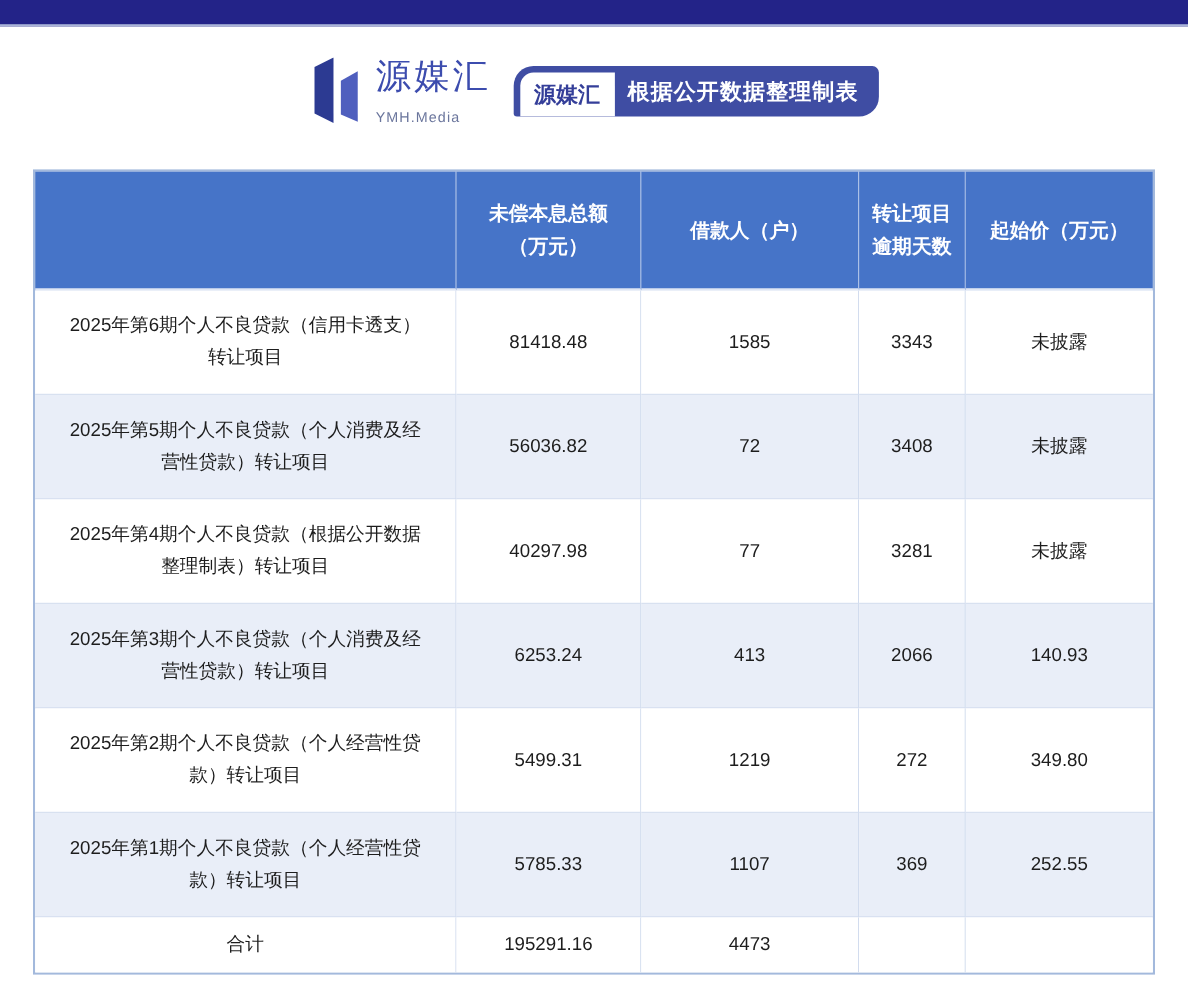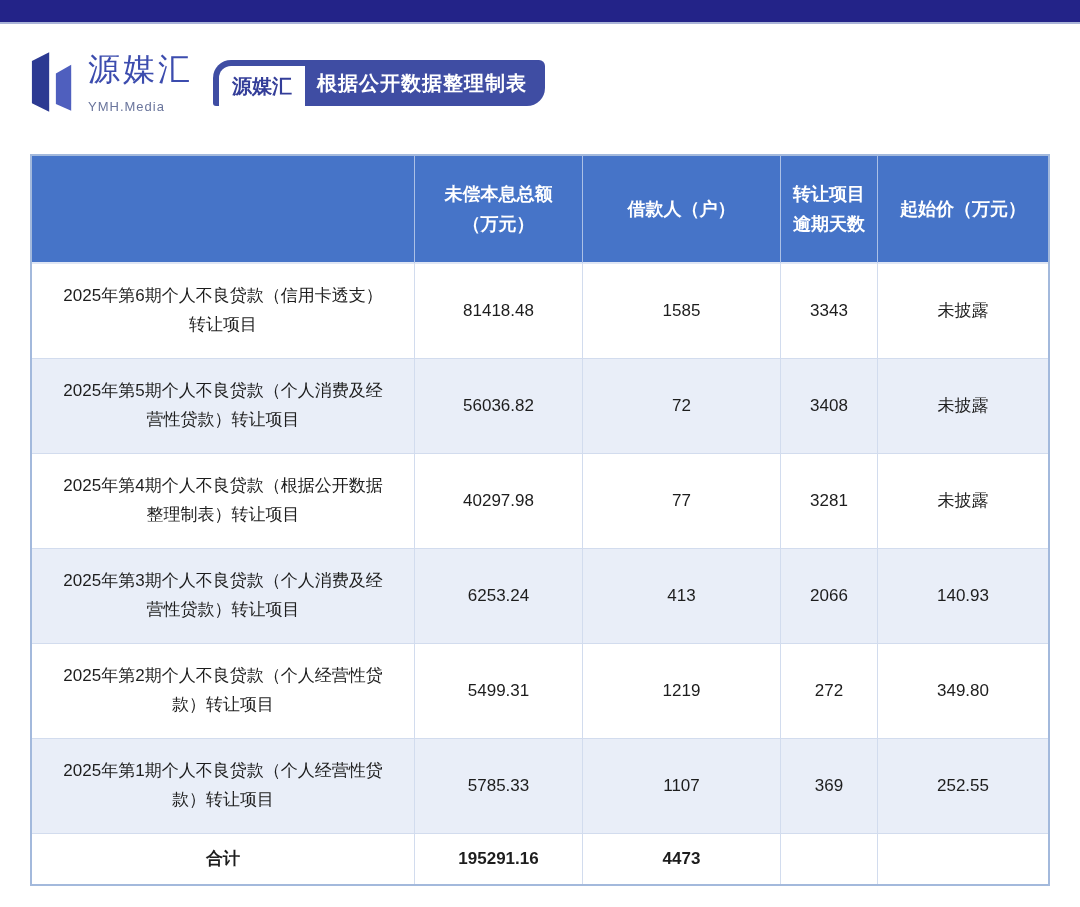--- a/index.html
+++ b/index.html
@@ -12,21 +12,21 @@
   .page { width: 1080px; height: 907px; position: relative; background: #fff; }
 
   
   .top-bar {
     height: 22px; background: #232388;
     border-bottom: 2px solid #aab4d8;
   }
 
   
   .masthead {
-    display: flex; justify-content: flex-start; align-items: center;
+    display: flex; justify-content: center; align-items: center;
     padding: 28px 28px 24px 30px;
     gap: 20px;
   }
   .brand { display: flex; align-items: center; gap: 12px; }
   .logo-mark { width: 46px; height: 62px; display: block; }
   .brand-text { display: flex; flex-direction: column; }
   .brand-name {
     font-size: 32px; color: #3c4cae; letter-spacing: 3px;
     font-weight: 400; line-height: 1.1;
   }
@@ -73,21 +73,21 @@
   .data-table th .hline { display: block; }
   .data-table td {
     height: 95px; text-align: center; vertical-align: middle;
     font-size: 17px; color: #1d1d1d;
     border-right: 1px solid #d2dcee;
     border-bottom: 1px solid #d2dcee;
     padding: 0 8px; box-sizing: border-box;
     background: #ffffff; line-height: 1.7;
   }
   .data-table td:last-child { border-right: none; }
-  .data-table tbody tr:last-child td { border-bottom: none; font-weight: bold; }
+  .data-table tbody tr:last-child td { border-bottom: none; }
   .data-table tbody tr:nth-child(even) td { background: #e9eef8; }
   .data-table td.name { padding: 12px 30px; }
   .data-table tr.total-row td { height: 50px; }
 </style>
 </head>
 <body>
 
 <div class="page">
 
   <div class="top-bar"></div>

